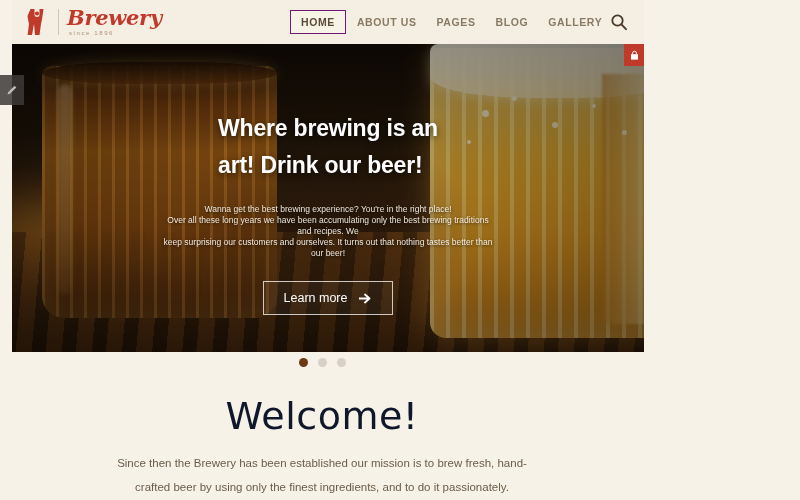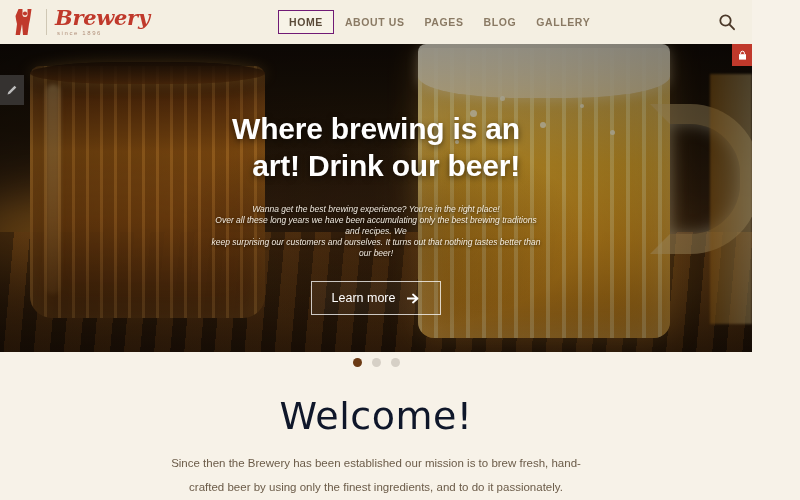--- a/index.html
+++ b/index.html
@@ -2,21 +2,21 @@
 <html><head>
 <meta charset="utf-8">
 <style>
   * { margin:0; padding:0; box-sizing:border-box; }
   html,body { width:800px; height:500px; overflow:hidden; }
   body {
     font-family:"Liberation Sans", sans-serif;
     background:#f7f2e8;
     -webkit-font-smoothing:antialiased;
   }
-  .page { position:relative; width:752px; height:500px; overflow:hidden; }
+  .page { position:relative; width:644px; height:500px; overflow:hidden;padding-left:12px; }
 
   
   .header {
     position:relative; height:44px; width:100%;
     background:#f4efe2;
     display:flex; align-items:center;
     z-index:30;
   }
   .logo { display:flex; align-items:center; padding-left:12px; width:250px; }
   .logo-mark {
@@ -162,28 +162,28 @@
     position:absolute; left:170px; right:170px; top:80px; height:210px;
     background:radial-gradient(ellipse at center, rgba(30,16,6,.42), rgba(30,16,6,0) 70%);
   }
 
   .hero-content {
     position:absolute; inset:0; z-index:5;
     display:flex; flex-direction:column; align-items:center;
     padding-top:66px;
   }
   .hero-title {
-    font-size:30px; font-weight:bold; color:#fff;
-    line-height:37px; text-align:right;
+    font-size:23px; font-weight:bold; color:#fff;
+    line-height:37px; text-align:left;
     text-shadow:0 2px 6px rgba(0,0,0,.55);
     letter-spacing:-0.2px;
   }
   .hero-desc {
     margin-top:20px; text-align:center;
-    font-size:8.5px; font-style:italic; line-height:11px;
+    font-size:8.5px; line-height:11px;
     color:rgba(255,250,240,.92);
     text-shadow:0 1px 3px rgba(0,0,0,.6);
     max-width:330px;
   }
   .learn-btn {
     margin-top:22px;
     border:1px solid rgba(255,255,255,.75);
     color:#fff; font-size:12.5px;
     padding:9px 20px; display:flex; align-items:center; gap:12px;
     cursor:pointer; background:rgba(255,255,255,.04);

